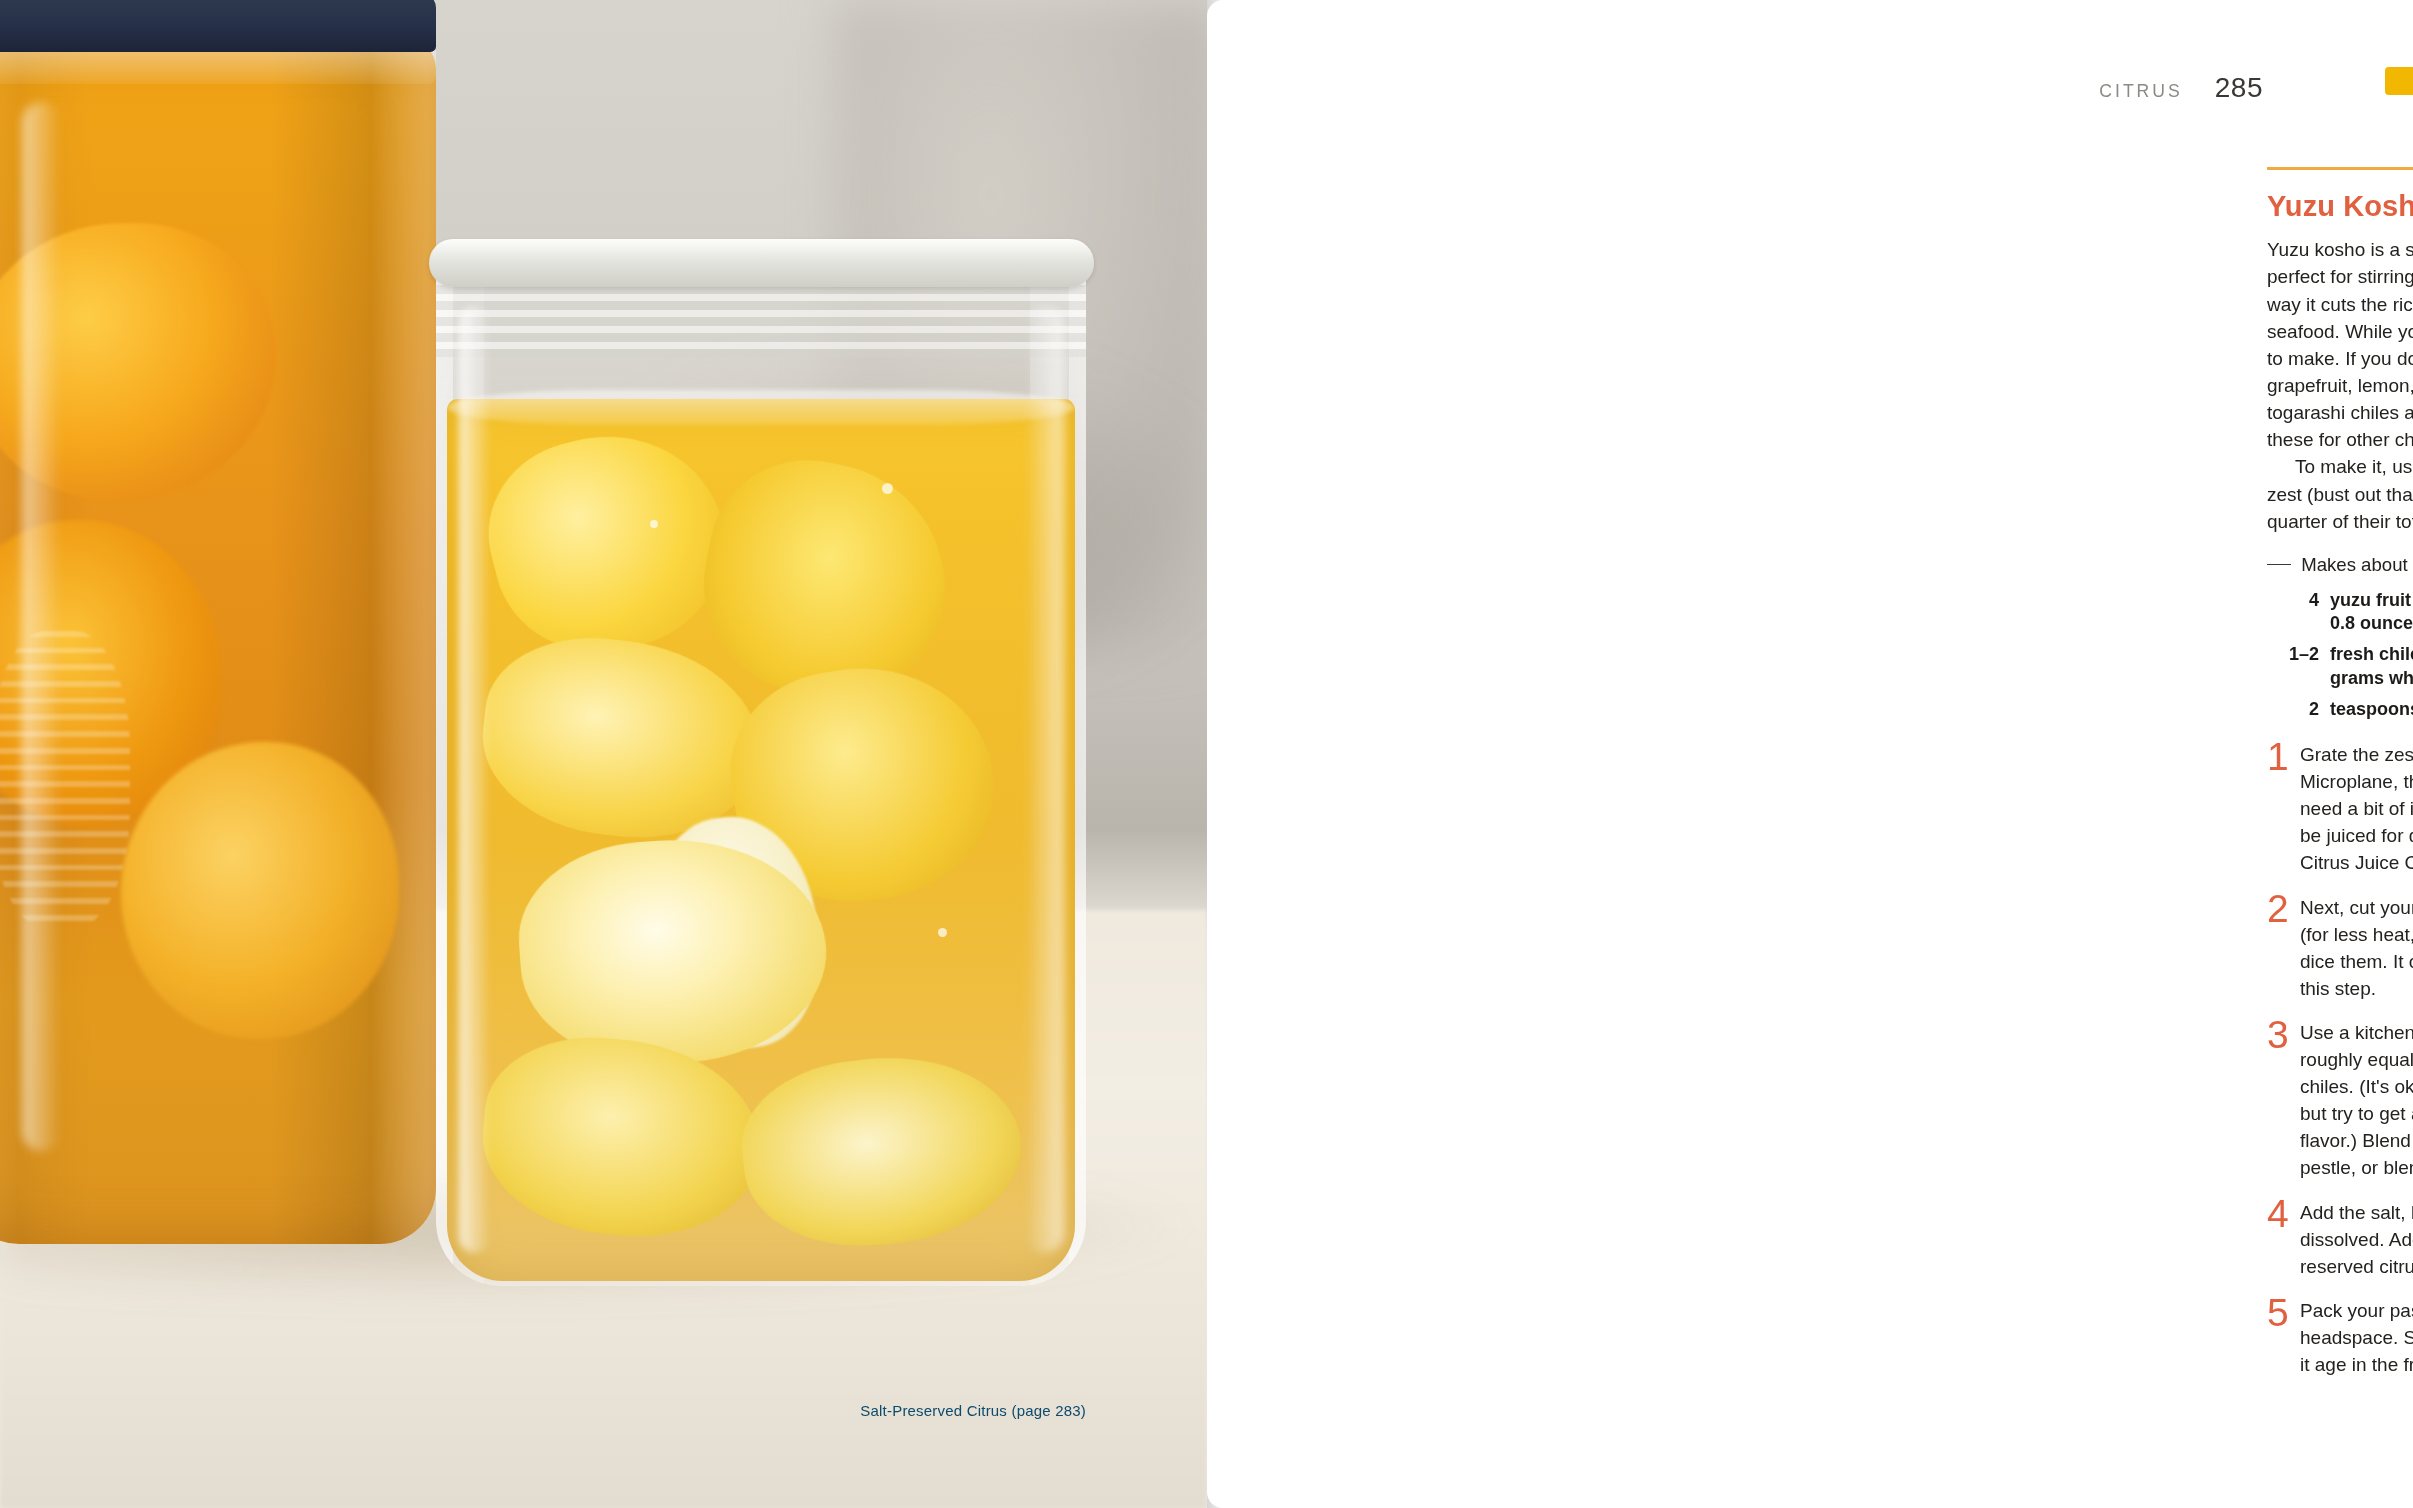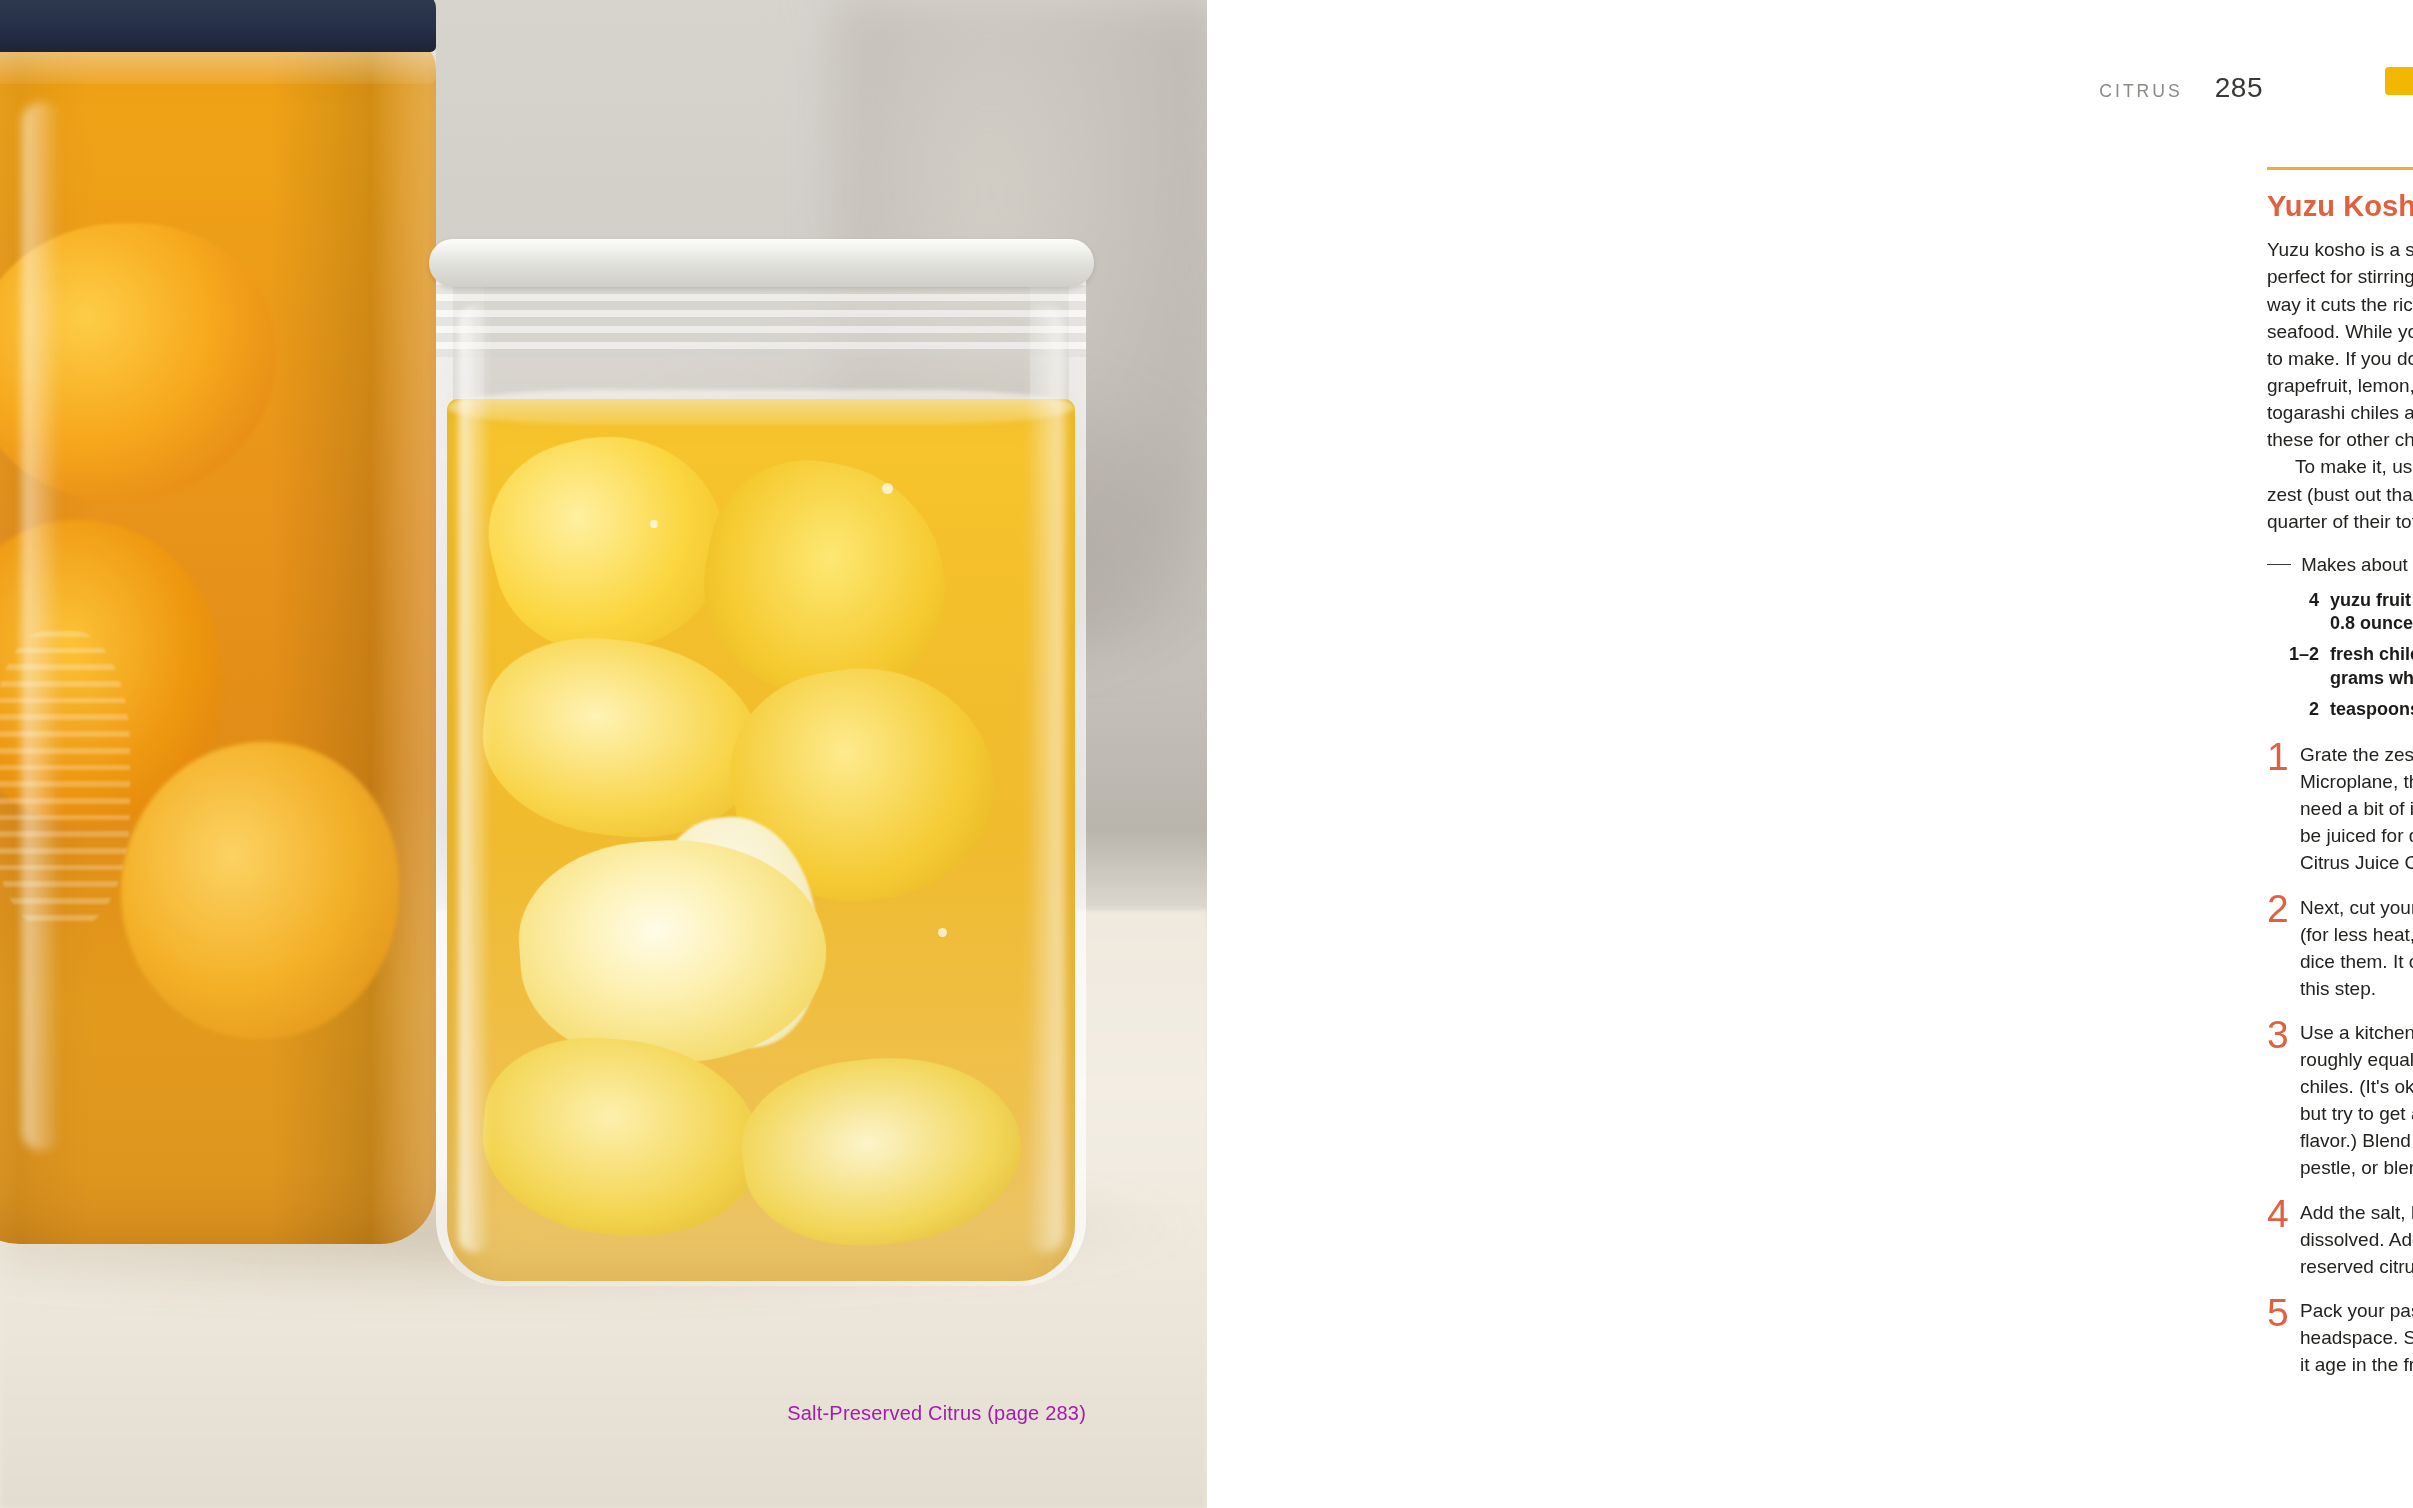--- a/index.html
+++ b/index.html
@@ -220,32 +220,33 @@
     border-radius: 22px;
     background: linear-gradient(to left, rgba(255,255,255,0.6), rgba(255,255,255,0));
     filter: blur(4.6px);
   }
   .photo-caption {
     position: absolute;
     left: 0;
     top: 1402px;
     width: 1086px;
     text-align: right;
-    font-size: 20px;
+    font-size: 15px;
     letter-spacing: 0.2px;
-    color: #a21caf;
+    color: #0c4a6e;
   }
 
   
   .text-page {
     position: relative;
     flex: 1 1 auto;
     height: 1508px;
     background: #ffffff;
     padding: 0;
+    border-radius: 16px;
   }
   .running-head {
     position: absolute;
     right: 150px;
     top: 72px;
     display: flex;
     align-items: baseline;
     gap: 32px;
   }
   .running-head .rh-label {

